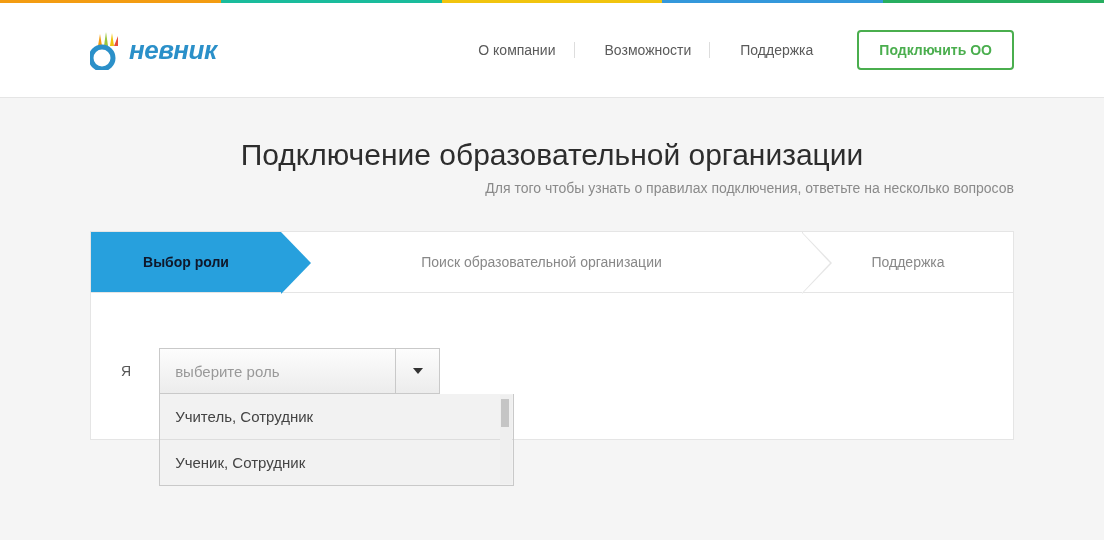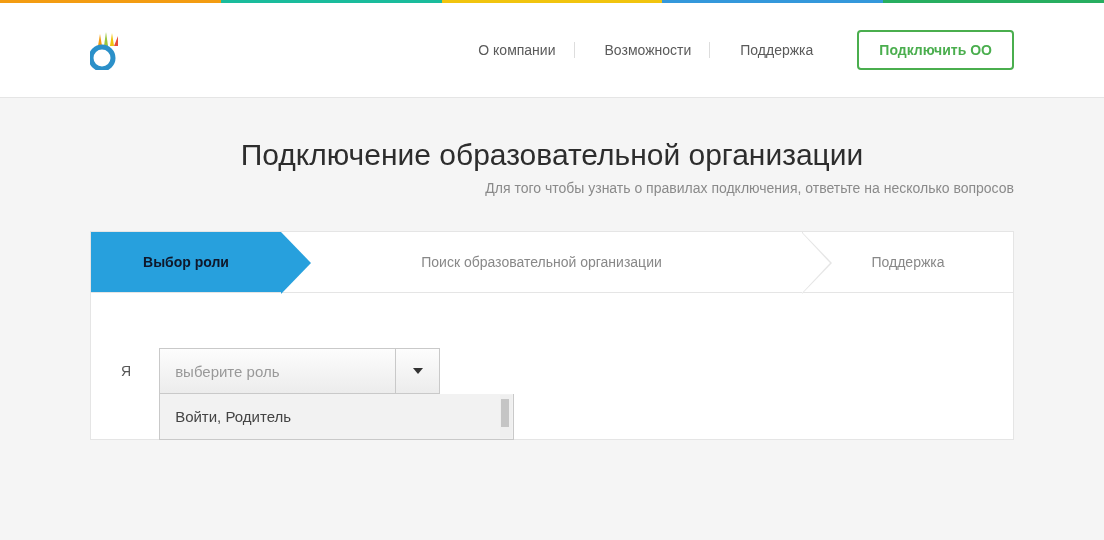--- a/index.html
+++ b/index.html
@@ -215,20 +215,21 @@
 <div class="header">
   <div class="logo">
     <svg width="36" height="40" viewBox="0 0 36 40">
       <path d="M10 4 L12 16 L8 16 Z" fill="#f39c12"></path>
       <path d="M16 2 L18 16 L14 16 Z" fill="#9bc53d"></path>
       <path d="M22 3 L24 16 L20 16 Z" fill="#f1c40f"></path>
       <path d="M28 6 L28 16 L24 16 Z" fill="#e74c3c"></path>
       <circle cx="12" cy="28" r="11" fill="none" stroke="#2b90c9" stroke-width="5"></circle>
       <path d="M5 20 Q 1 18 3 25" fill="#2b90c9"></path>
     </svg>
+    <span class="logo-text">невник</span>
   </div>
   <div class="nav">
     <span class="nav-link">О компании</span>
     <span class="nav-link">Возможности</span>
     <span class="nav-link">Поддержка</span>
     <button class="btn btn-connect">Подключить ОО</button>
   </div>
 </div>
 
 <div class="page">
@@ -249,17 +250,18 @@
         <div class="dropdown-arrow">
           <svg width="10" height="6" viewBox="0 0 10 6">
               <path d="M0 0 L5 6 L10 0 Z" fill="#333"></path>
             </svg>
         </div>
       </div>
       <div class="dropdown-list">
         <div class="scrollbar-track">
           <div class="scrollbar"></div>
         </div>
-        <div class="dropdown-item">Войти, Родитель</div>
+        <div class="dropdown-item">Учитель, Сотрудник</div>
+        <div class="dropdown-item">Ученик, Сотрудник</div>
       </div>
     </div>
   </div>
 </div>
 
 </body></html>

